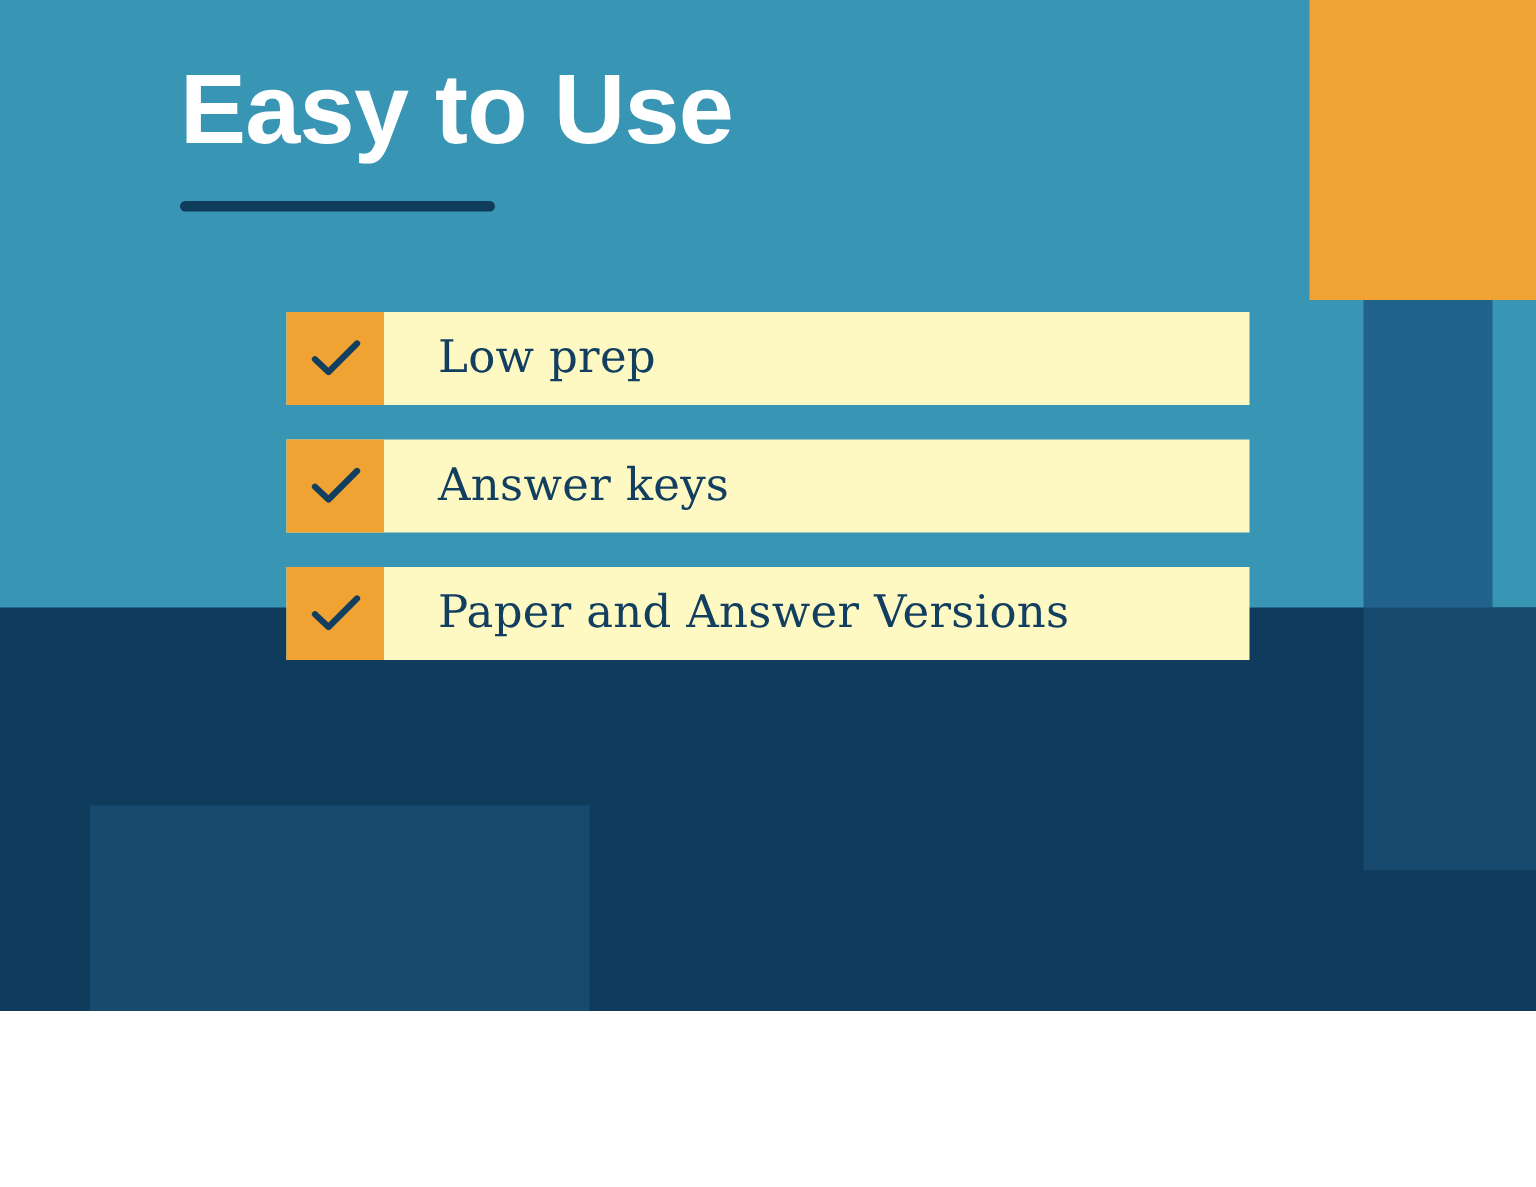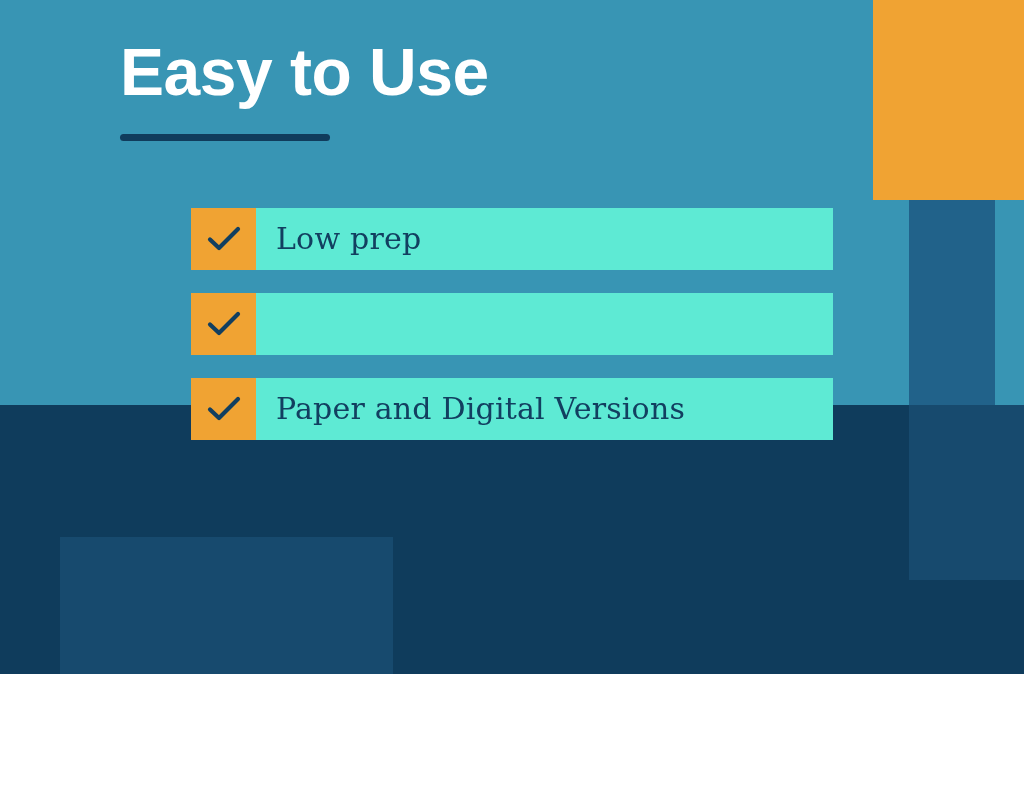--- a/index.html
+++ b/index.html
@@ -63,21 +63,22 @@
     width: 642px;
     list-style: none;
     margin: 0;
     padding: 0;
   }
   .feature-row {
     display: flex;
     align-items: stretch;
     height: 62px;
     margin-bottom: 23px;
-    background: #5eead4;
+    background: #fef9c3;
+    gap: 16px;
   }
   .feature-row:last-child { margin-bottom: 0; }
 
   .check-box {
     flex: 0 0 65px;
     width: 65px;
     background: #f0a333;
     display: flex;
     align-items: center;
     justify-content: center;
@@ -125,27 +126,28 @@
       <span class="feature-label">Low prep</span>
     </li>
 
 
     <li class="feature-row">
       <span class="check-box">
         <svg width="34" height="26" viewBox="0 0 34 26" aria-hidden="true">
           <path d="M3 13.5 L12 22 L31 3" fill="none" stroke="#123f60" stroke-width="4.2" stroke-linecap="round" stroke-linejoin="round"></path>
         </svg>
       </span>
+      <span class="feature-label">Answer keys</span>
     </li>
 
 
 
     <li class="feature-row">
       <span class="check-box">
         <svg width="34" height="26" viewBox="0 0 34 26" aria-hidden="true">
           <path d="M3 13.5 L12 22 L31 3" fill="none" stroke="#123f60" stroke-width="4.2" stroke-linecap="round" stroke-linejoin="round"></path>
         </svg>
       </span>
-      <span class="feature-label">Paper and Digital Versions</span>
+      <span class="feature-label">Paper and Answer Versions</span>
     </li>
 
   </ul>
 </div>
 
 </body></html>

